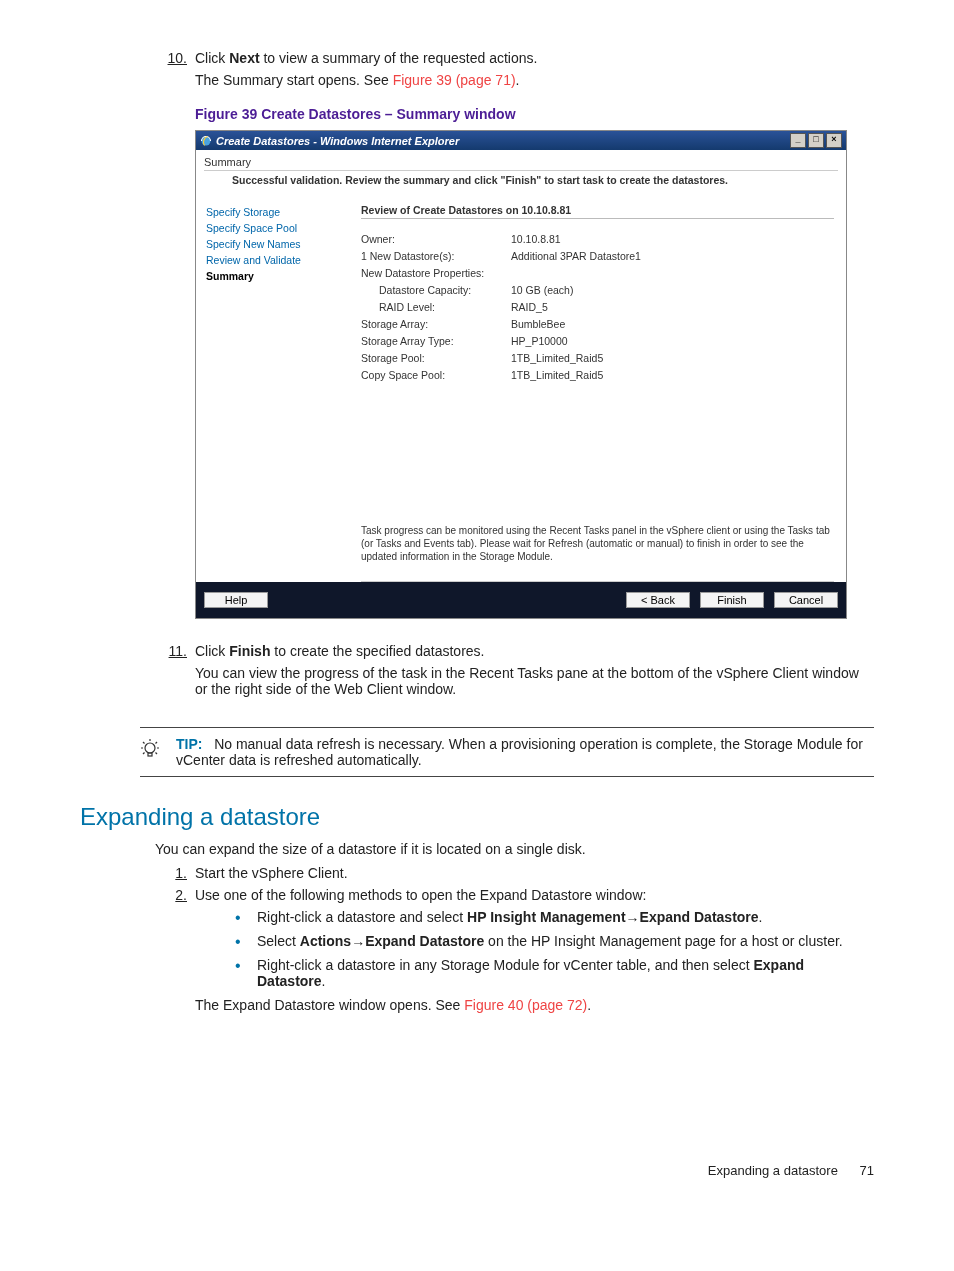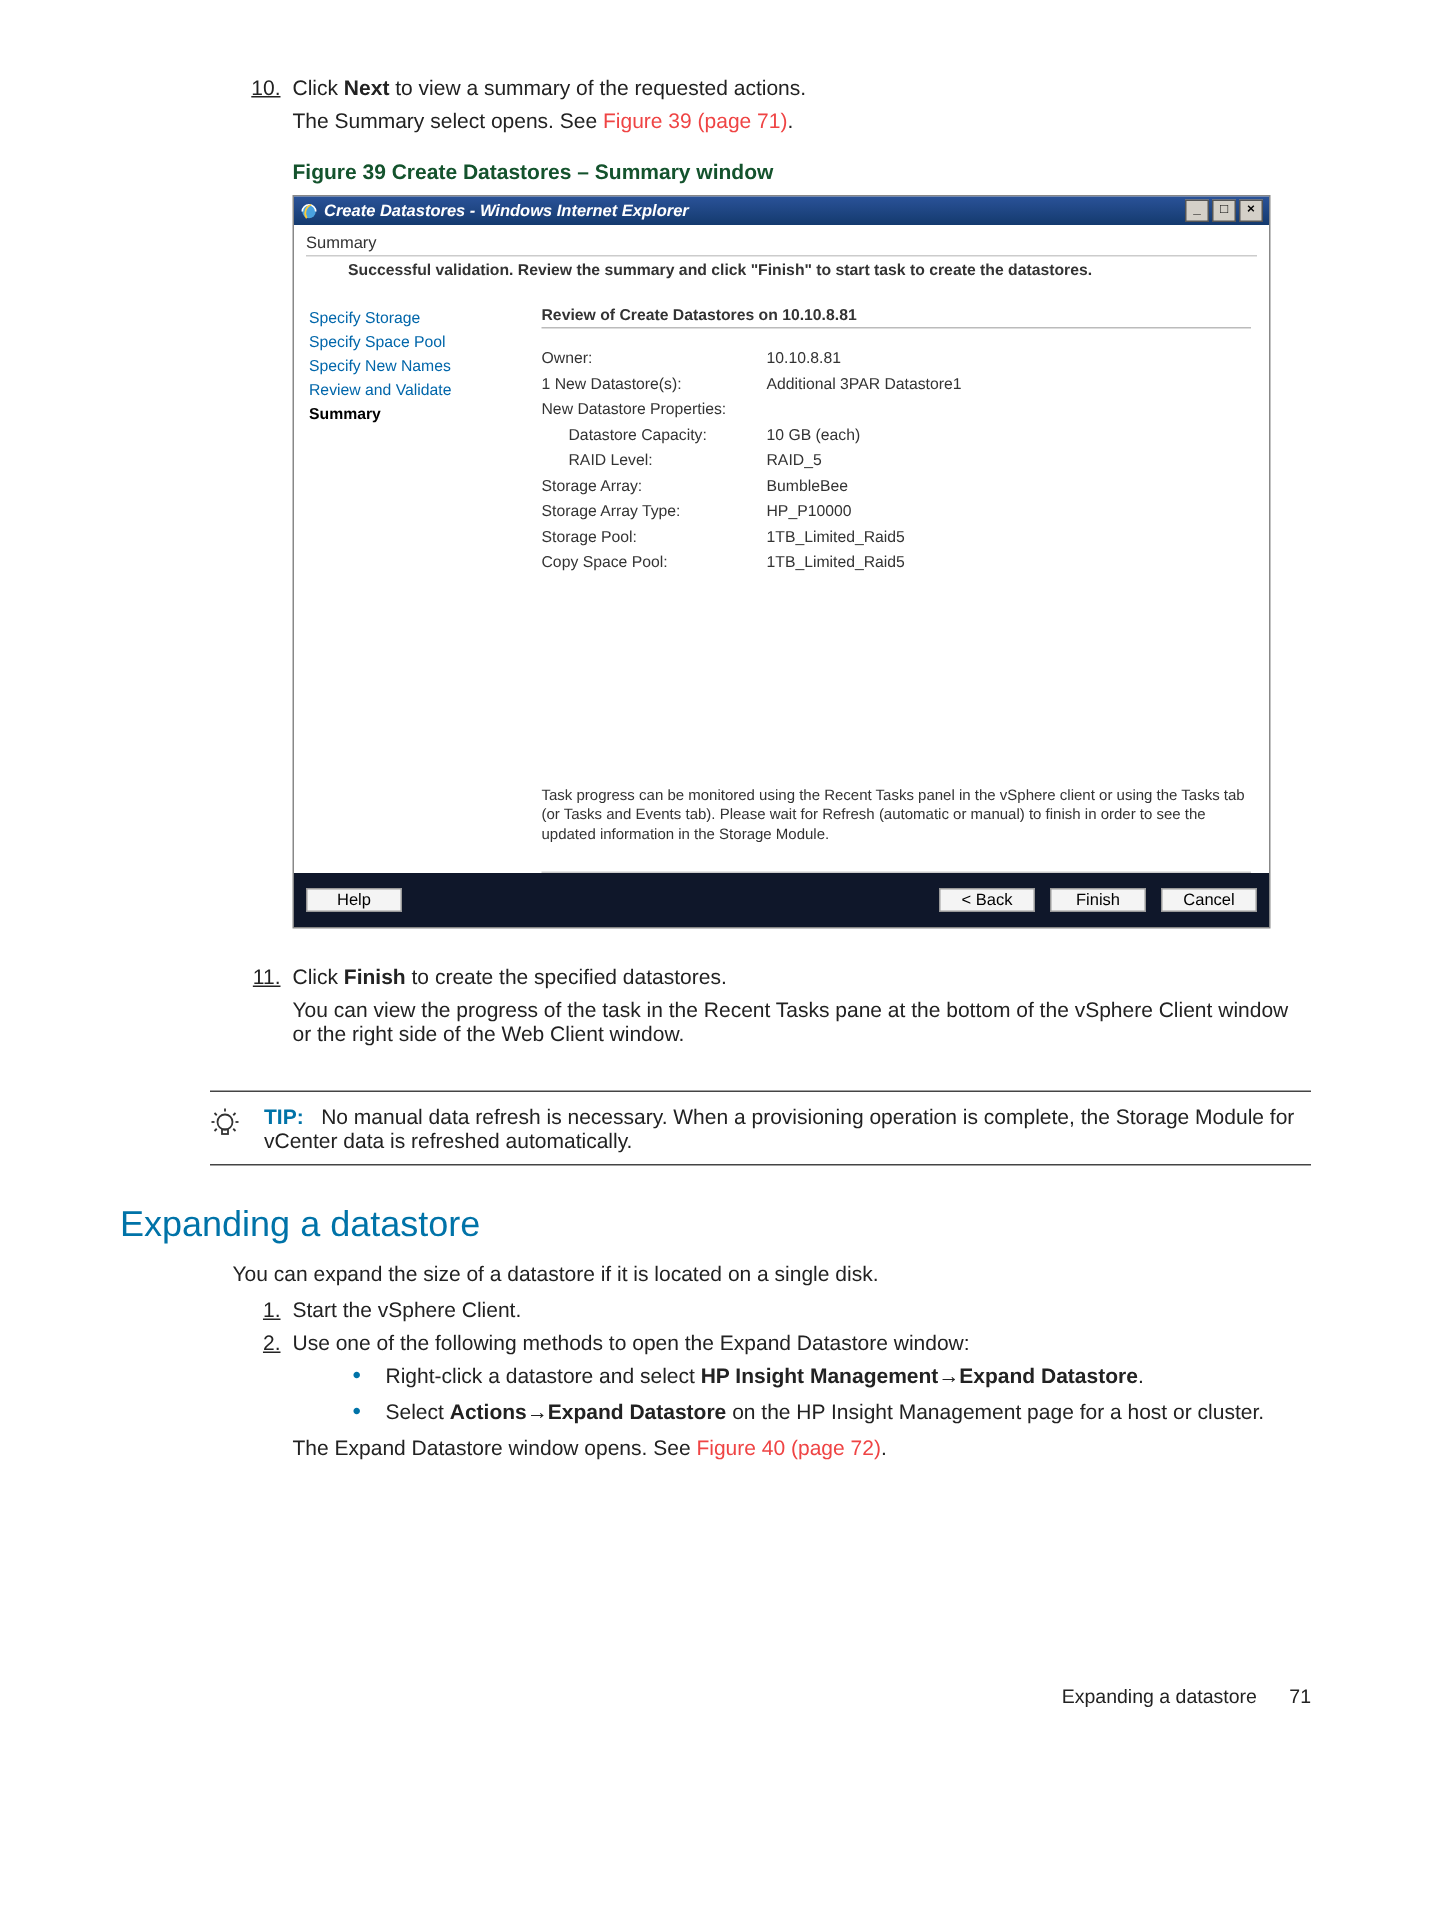--- a/index.html
+++ b/index.html
@@ -28,21 +28,21 @@
   ol.main-list > li > .num {
     position: absolute;
     left: 0;
     top: 0;
     width: 32px;
     text-align: right;
     text-decoration: underline;
   }
   .sub-para { margin-top: 6px; }
   .figure-caption {
-    color: #14532d;
+    color: #4c1d95;
     font-weight: bold;
     margin: 18px 0 8px 115px;
     font-size: 14px;
   }
   .link { color: #ef4444; text-align: center; }
   .bold { font-weight: bold; }
   .section-heading {
     color: #0073a8;
     font-size: 24px;
     font-weight: normal;
@@ -197,21 +197,21 @@
 
 <div class="page">
 
   <ol class="main-list">
     <li>
       <span class="num">10.</span>
       <div>
         <span>Click </span><span class="bold">Next</span><span> to view a summary of the requested actions.</span>
       </div>
       <div class="sub-para">
-        <span>The Summary select opens. See </span><span class="link">Figure 39 (page 71)</span><span>.</span>
+        <span>The Summary start opens. See </span><span class="link">Figure 39 (page 71)</span><span>.</span>
       </div>
     </li>
   </ol>
 
   <div class="figure-caption">Figure 39 Create Datastores – Summary window</div>
 
   <div class="win">
     <div class="win-titlebar">
       <div class="title">
         <svg class="ie-icon" viewBox="0 0 16 16">
@@ -332,20 +332,23 @@
     <li>
       <span class="num">2.</span>
       <div>Use one of the following methods to open the Expand Datastore window:</div>
       <ul class="bullets">
         <li>
           <span>Right-click a datastore and select </span><span class="bold">HP Insight Management</span><span>→</span><span class="bold">Expand Datastore</span><span>.</span>
         </li>
         <li>
           <span>Select </span><span class="bold">Actions</span><span>→</span><span class="bold">Expand Datastore</span><span> on the HP Insight Management page for a host or cluster.</span>
         </li>
+        <li>
+          <span>Right-click a datastore in any Storage Module for vCenter table, and then select </span><span class="bold">Expand Datastore</span><span>.</span>
+        </li>
       </ul>
       <div class="sub-para">
         <span>The Expand Datastore window opens. See </span><span class="link">Figure 40 (page 72)</span><span>.</span>
       </div>
     </li>
   </ol>
 
   <div class="footer">
     <span>Expanding a datastore</span>
     <span class="footer-page">71</span>

